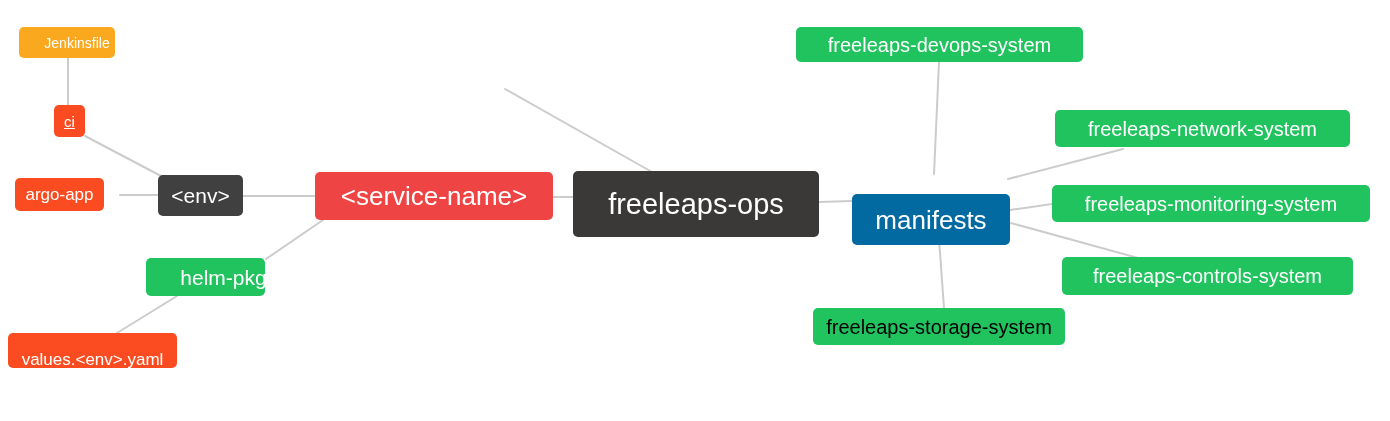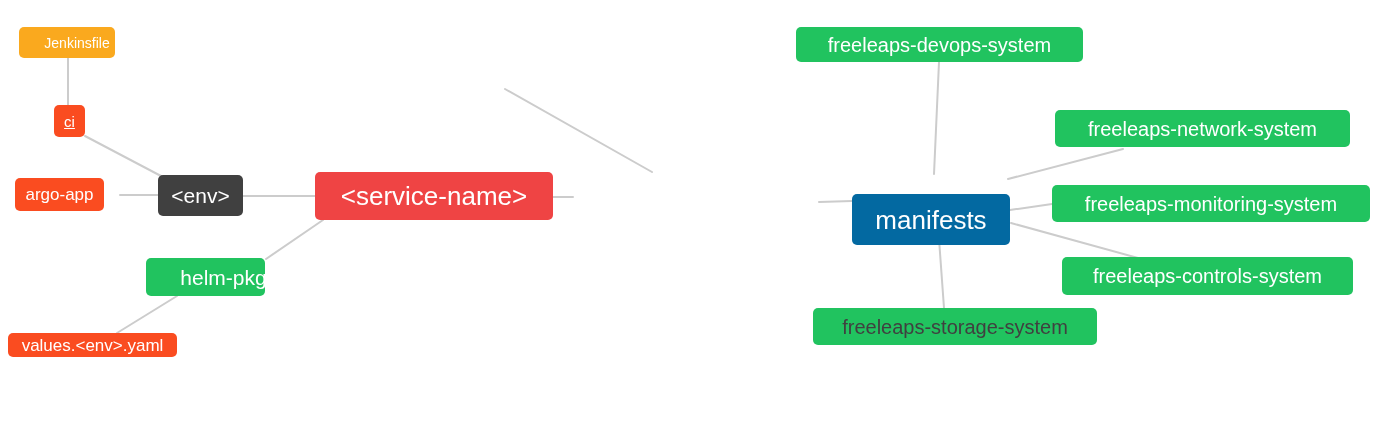--- a/index.html
+++ b/index.html
@@ -70,38 +70,41 @@
       </div>
       <div class="mm-node" style="left: 15px; top: 178px; width: 89px; height: 33px; font-size: 17px; background: rgb(250, 76, 32); color: rgb(255, 255, 255);">
         <span>argo-app</span>
       </div>
       <div class="mm-node" style="left: 158px; top: 175px; width: 85px; height: 41px; font-size: 21px; background: #404040; color: rgb(255, 255, 255);">
         <span>&lt;env&gt;</span>
       </div>
       <div class="mm-node" style="left: 146px; top: 258px; width: 119px; height: 38px; font-size: 21px; background: rgb(33, 195, 95); color: rgb(255, 255, 255); padding-left: 36px;">
         <span>helm-pkg</span>
       </div>
-      <div class="mm-node" style="left: 8px; top: 333px; width: 169px; height: 24px; font-size: 17px; background: rgb(250, 76, 32); color: rgb(255, 255, 255);">
+      <div class="mm-node" style="left: 8px; top: 333px; width: 169px; height: 35px; font-size: 17px; background: rgb(250, 76, 32); color: rgb(255, 255, 255); align-items: flex-end;">
         <span>values.&lt;env&gt;.yaml</span>
       </div>
       <div class="mm-node" style="left: 315px; top: 172px; width: 238px; height: 48px; font-size: 26px; background: #ef4444; color: rgb(255, 255, 255);">
         <span>&lt;service-name&gt;</span>
+      </div>
+      <div class="mm-node" style="left: 573px; top: 171px; width: 246px; height: 66px; font-size: 29px; background: rgb(59, 57, 55); color: rgb(255, 255, 255);">
+        <span>freeleaps-ops</span>
       </div>
       <div class="mm-node" style="left: 852px; top: 174px; width: 158px; height: 51px; font-size: 26px; background: #0369a1; color: rgb(255, 255, 255); margin-top: 20px;">
         <span>manifests</span>
       </div>
       <div class="mm-node" style="left: 796px; top: 27px; width: 287px; height: 35px; font-size: 20px; background: rgb(33, 195, 95); color: rgb(255, 255, 255);">
         <span>freeleaps-devops-system</span>
       </div>
       <div class="mm-node" style="left: 1055px; top: 110px; width: 295px; height: 37px; font-size: 20px; background: rgb(33, 195, 95); color: rgb(255, 255, 255);">
         <span>freeleaps-network-system</span>
       </div>
       <div class="mm-node" style="left: 1052px; top: 185px; width: 318px; height: 37px; font-size: 20px; background: rgb(33, 195, 95); color: rgb(255, 255, 255);">
         <span>freeleaps-monitoring-system</span>
       </div>
       <div class="mm-node" style="left: 1062px; top: 257px; width: 291px; height: 38px; font-size: 20px; background: rgb(33, 195, 95); color: rgb(255, 255, 255);">
         <span>freeleaps-controls-system</span>
       </div>
-      <div class="mm-node" style="left: 813px; top: 308px; width: 284px; height: 37px; font-size: 20px; background: rgb(33, 195, 95); color: #404040; text-align: right;">
+      <div class="mm-node" style="left: 813px; top: 308px; width: 252px; height: 37px; font-size: 20px; background: rgb(33, 195, 95); color: #000000; text-align: right;">
         <span>freeleaps-storage-system</span>
       </div>
     </div>
 </div>
 
 </body></html>

